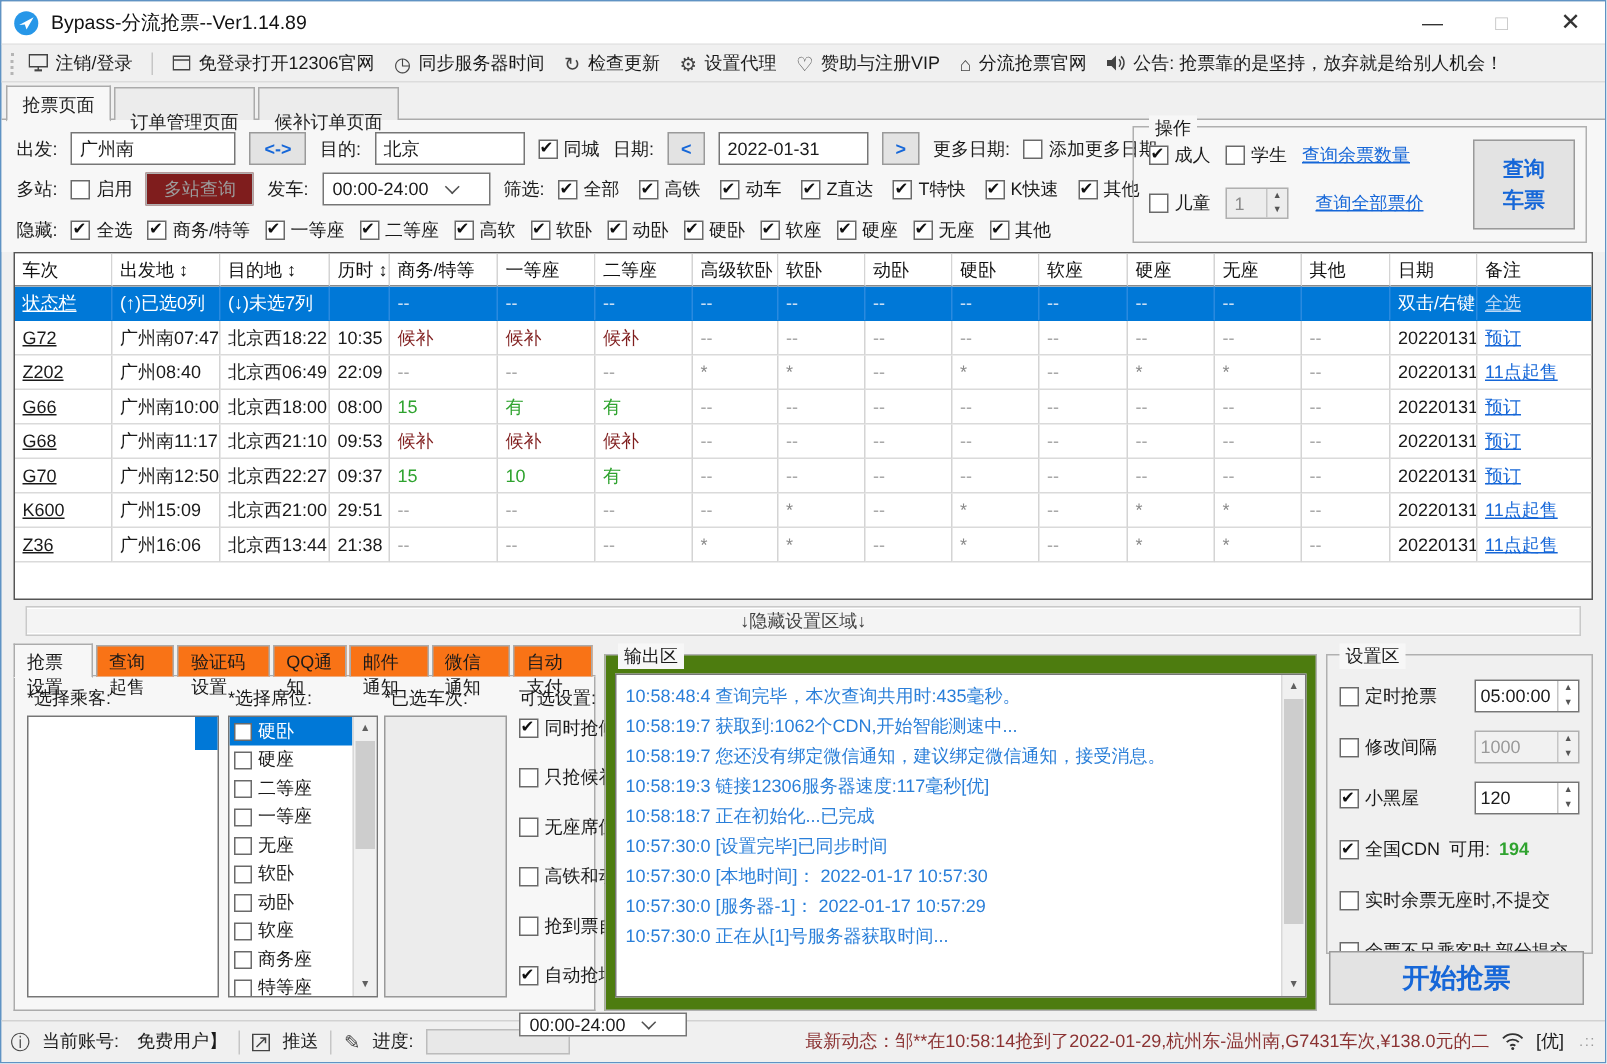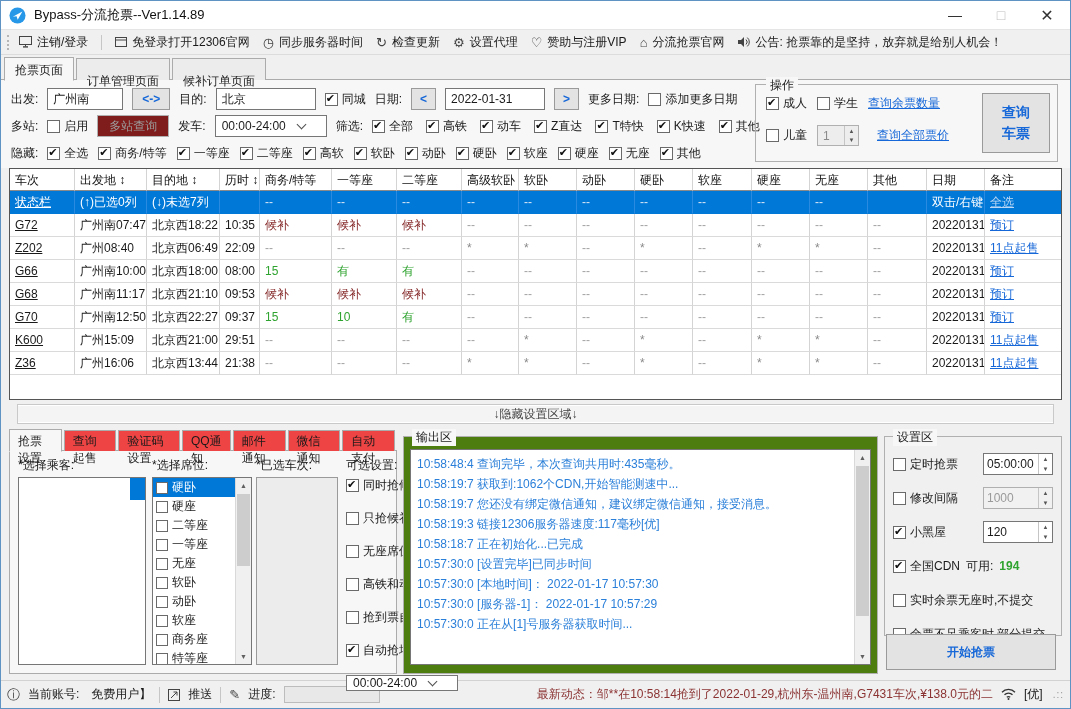--- a/index.html
+++ b/index.html
@@ -21,21 +21,21 @@
 .icon{display:inline-flex;align-items:center;justify-content:center;font-size:13px;color:#444;line-height:1}
 
 .page-tabs{display:flex;padding:3px 0 0 3px;height:25px;flex:none;position:relative}
 .page-tabs::after{content:"";position:absolute;left:0;right:0;bottom:0;height:1px;background:#ababab}
 .ptab{padding:14px 10px 4px;border:1px solid #ababab;border-bottom:none;background:#ececec;margin-right:2px;z-index:1;color:#222}
 .ptab.active{background:#f7f7f7;z-index:2;margin-top:-1px;padding-top:4px;border-bottom:1px solid #f7f7f7;margin-bottom:-1px}
 
 .query{background:#f7f7f7;padding:7px 10px 4px;position:relative;flex:none;height:88px}
 .qrow{display:flex;align-items:center;gap:9px;height:24px;margin-bottom:3px}
 .tinput{height:22px;border:1px solid #767676;background:#fff;display:flex;align-items:center;padding:0 5px;white-space:nowrap}
-.w-depart{width:76px}.w-dest{width:100px}.w-date{width:100px}
+.w-depart{width:110px}.w-dest{width:100px}.w-date{width:100px}
 .sbtn{height:22px;border:1px solid #9a9a9a;background:#e3e3e3;color:#1667d8;display:flex;align-items:center;justify-content:center;font-weight:bold}
 .swap{width:38px}
 .nav{width:25px}
 .btn-dis{height:22px;width:72px;border:1px solid #b0b0b0;background:#7f1d1d;color:#9c9c9c;display:flex;align-items:center;justify-content:center}
 .combo{height:22px;border:1px solid #767676;background:#fff;display:flex;align-items:center;padding:0 6px;white-space:nowrap}
 .combo .chev{margin-left:auto;width:7px;height:7px;border-right:1px solid #505050;border-bottom:1px solid #505050;transform:rotate(45deg);margin-top:-4px;margin-left:12px}
 .cb-item{display:flex;align-items:center;gap:4px;white-space:nowrap}
 .cb{width:13px;height:13px;border:1px solid #6a6a6a;background:#fff;position:relative;flex:none}
 .cb.on::after{content:"✔";position:absolute;left:0;top:-2px;font-size:11px;color:#101010}
 .link{color:#1667d8;text-decoration:underline;white-space:nowrap}
@@ -63,21 +63,21 @@
 .cell.g{color:#2fa32f}
 .cell.l{color:#1667d8;text-decoration:underline}
 .trow.sel .cell.lw{color:#bcd8f5;text-decoration:underline}
 
 .divider{margin:4px 16px;height:20px;background:#f4f4f4;border:1px solid #c9c9c9;box-shadow:0 1px 0 #fff inset,0 -1px 0 #fff inset;display:flex;align-items:center;justify-content:center;color:#444;flex:none}
 
 .bottom{flex:1;display:flex;padding:0 8px 6px;gap:6px;position:relative}
 .grab-group{width:388px;position:relative;flex:none}
 .grab-tabs{display:flex;height:23px;position:relative;padding-top:2px}
 .grab-tabs::after{content:"";position:absolute;left:0;right:0;bottom:0;height:1px;background:#ababab}
-.gtab{padding:2px 8px 3px;border:1px solid #ababab;border-bottom:none;background:#ef4444;margin-right:2px;z-index:1}
+.gtab{padding:2px 8px 3px;border:1px solid #ababab;border-bottom:none;background:#f97316;margin-right:2px;z-index:1}
 .gtab.active{background:#f7f7f7;z-index:2;border-bottom:1px solid #f7f7f7;margin-bottom:-1px;padding-top:3px;margin-top:-1px}
 .grab-body{border:1px solid #ababab;border-top:none;background:#f7f7f7;position:absolute;top:23px;left:0;right:0;bottom:0}
 .col-label{position:absolute;top:6px;white-space:nowrap}
 .listbox{border:1px solid #767676;background:#fff;position:absolute;top:26px;bottom:8px}
 .pass-box{left:8px;width:128px}
 .pass-thumb{position:absolute;right:0;top:0;width:15px;height:22px;background:#0078d7}
 .seat-box{left:142px;width:100px;padding-right:16px;overflow:hidden}
 .seat-item{height:19px;display:flex;align-items:center;gap:4px;padding:0 3px;white-space:nowrap}
 .seat-item .cb{width:12px;height:12px}
 .seat-item.sel{background:#0078d7;color:#fff}
@@ -94,21 +94,21 @@
 .out-box{position:absolute;left:6px;right:6px;top:12px;bottom:8px;background:#fff;border:1px solid #767676;padding:4px 22px 4px 6px;overflow:hidden}
 .log-line{color:#2a7fd9;line-height:20px;white-space:nowrap;overflow:hidden}
 
 .set-group{width:178px;position:relative;flex:none;margin-top:8px}
 .set-box{position:absolute;left:0;top:0;right:0;height:200px;border:1px solid #b0b0b0}
 .set-rows{padding:16px 8px 0;display:flex;flex-direction:column;gap:12px}
 .set-row{display:flex;align-items:center;gap:6px;height:22px;white-space:nowrap}
 .spinbox{margin-left:auto;width:70px;height:22px;border:1px solid #767676;background:#fff;display:flex;align-items:center;padding-left:3px;position:relative}
 .spinbox.dis{background:#f1f1f1;color:#9a9a9a;border-color:#b0b0b0}
 .avail{color:#2fa32f;font-weight:bold}
-.start-btn{position:absolute;left:2px;right:6px;bottom:4px;height:36px;background:#e3e3e3;border:1px solid #9a9a9a;color:#1667d8;font-weight:bold;font-size:12px;display:flex;align-items:center;justify-content:center}
+.start-btn{position:absolute;left:2px;right:6px;bottom:4px;height:36px;background:#e3e3e3;border:1px solid #9a9a9a;color:#1667d8;font-weight:bold;font-size:18px;display:flex;align-items:center;justify-content:center}
 
 .statusbar{height:28px;flex:none;border-top:1px solid #d2d2d2;display:flex;align-items:center;padding:0 6px;gap:8px;background:#f0f0f0;white-space:nowrap}
 .sb-sep{width:1px;height:16px;background:#c6c6c6}
 .acct-val{margin-left:4px}
 .pbar{width:96px;height:17px;border:1px solid #bcbcbc;background:#e8e8e8}
 .news{margin-left:auto;color:#8b3232}
 .grip{color:#9a9a9a;font-size:10px;letter-spacing:1px;margin-left:2px}
 .qlabel{white-space:nowrap}
 </style>
 </head>

